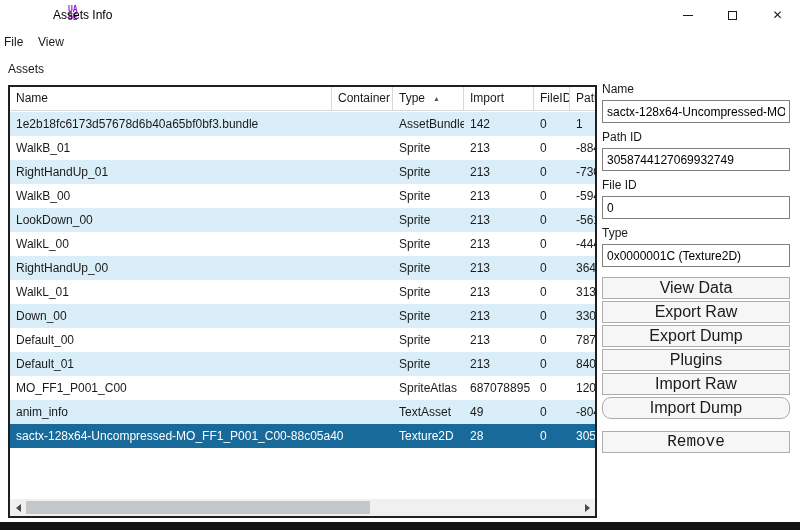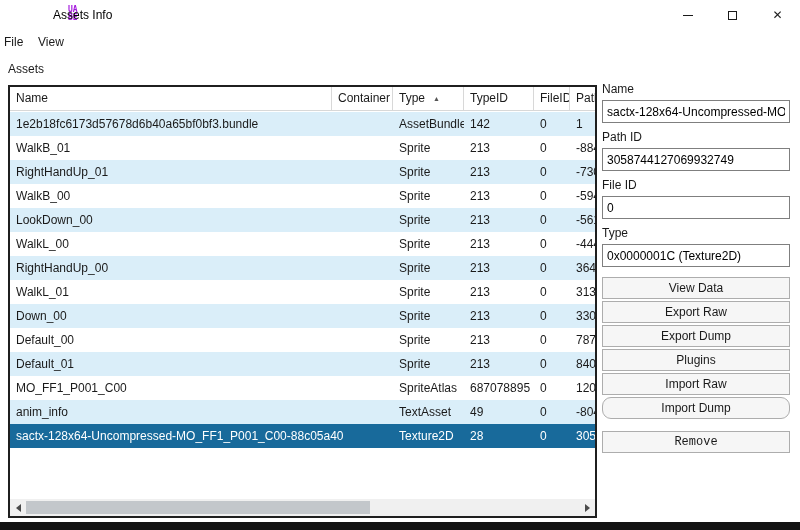--- a/index.html
+++ b/index.html
@@ -64,21 +64,21 @@
   .field-label { position: absolute; left: 0; font-size: 12px; color: #1a1a1a; }
   .field-input { position: absolute; left: 0; width: 188px; height: 23px; border: 1px solid #7f7f7f;
                  background: #fff; font-family: "Liberation Sans", sans-serif; font-size: 12px;
                  padding: 0 4px; color: #000; outline: none; }
   .lbl-name { top: 7px; }    .inp-name { top: 25px; }
   .lbl-path { top: 55px; }   .inp-path { top: 73px; }
   .lbl-file { top: 103px; }  .inp-file { top: 121px; }
   .lbl-type { top: 151px; }  .inp-type { top: 169px; }
 
   .btn { position: absolute; left: 0; width: 188px; height: 22px; background: #f6f6f6;
-         border: 1px solid #adadad; font-family: "Liberation Sans", sans-serif; font-size: 12px;
+         border: 1px solid #adadad; font-family: "Liberation Sans", sans-serif; font-size: 16px;
          color: #1a1a1a; text-align: center; line-height: 20px; }
   .btn-0 { top: 202px; } .btn-1 { top: 226px; } .btn-2 { top: 250px; }
   .btn-3 { top: 274px; } .btn-4 { top: 298px; } .btn-5 { top: 322px; border-radius: 9px; } .btn-6 { top: 356px; font-family: Liberation Mono, monospace; }
 
   
   .bottom-strip { position: absolute; left: 0; top: 522px; width: 800px; height: 8px; background: #131313; }
 </style>
 </head>
 <body style="--row-alt: #daeef9; --row-selected: #186a9b;">
 
@@ -108,21 +108,21 @@
     <div class="menu-item menu-view">View</div>
   </div>
 
   <div class="assets-label">Assets</div>
 
   <div class="table">
     <div class="thead">
       <div class="th c-name"><span>Name</span></div>
       <div class="th c-container"><span>Container</span></div>
       <div class="th c-type"><span>Type</span><span class="sort-icon">▲</span></div>
-      <div class="th c-type_id"><span>TypeID</span></div>
+      <div class="th c-type_id"><span>Import</span></div>
       <div class="th c-file_id"><span>FileID</span></div>
       <div class="th c-path" style="border-right:none;"><span>Path</span></div>
     </div>
 
     <div class="trows">
         <div class="trow alt">
           <div class="tcell c-name">1e2b18fc6173d57678d6b40a65bf0bf3.bundle</div>
           <div class="tcell c-container"></div>
           <div class="tcell c-type">AssetBundle</div>
           <div class="tcell c-type_id">142</div>

